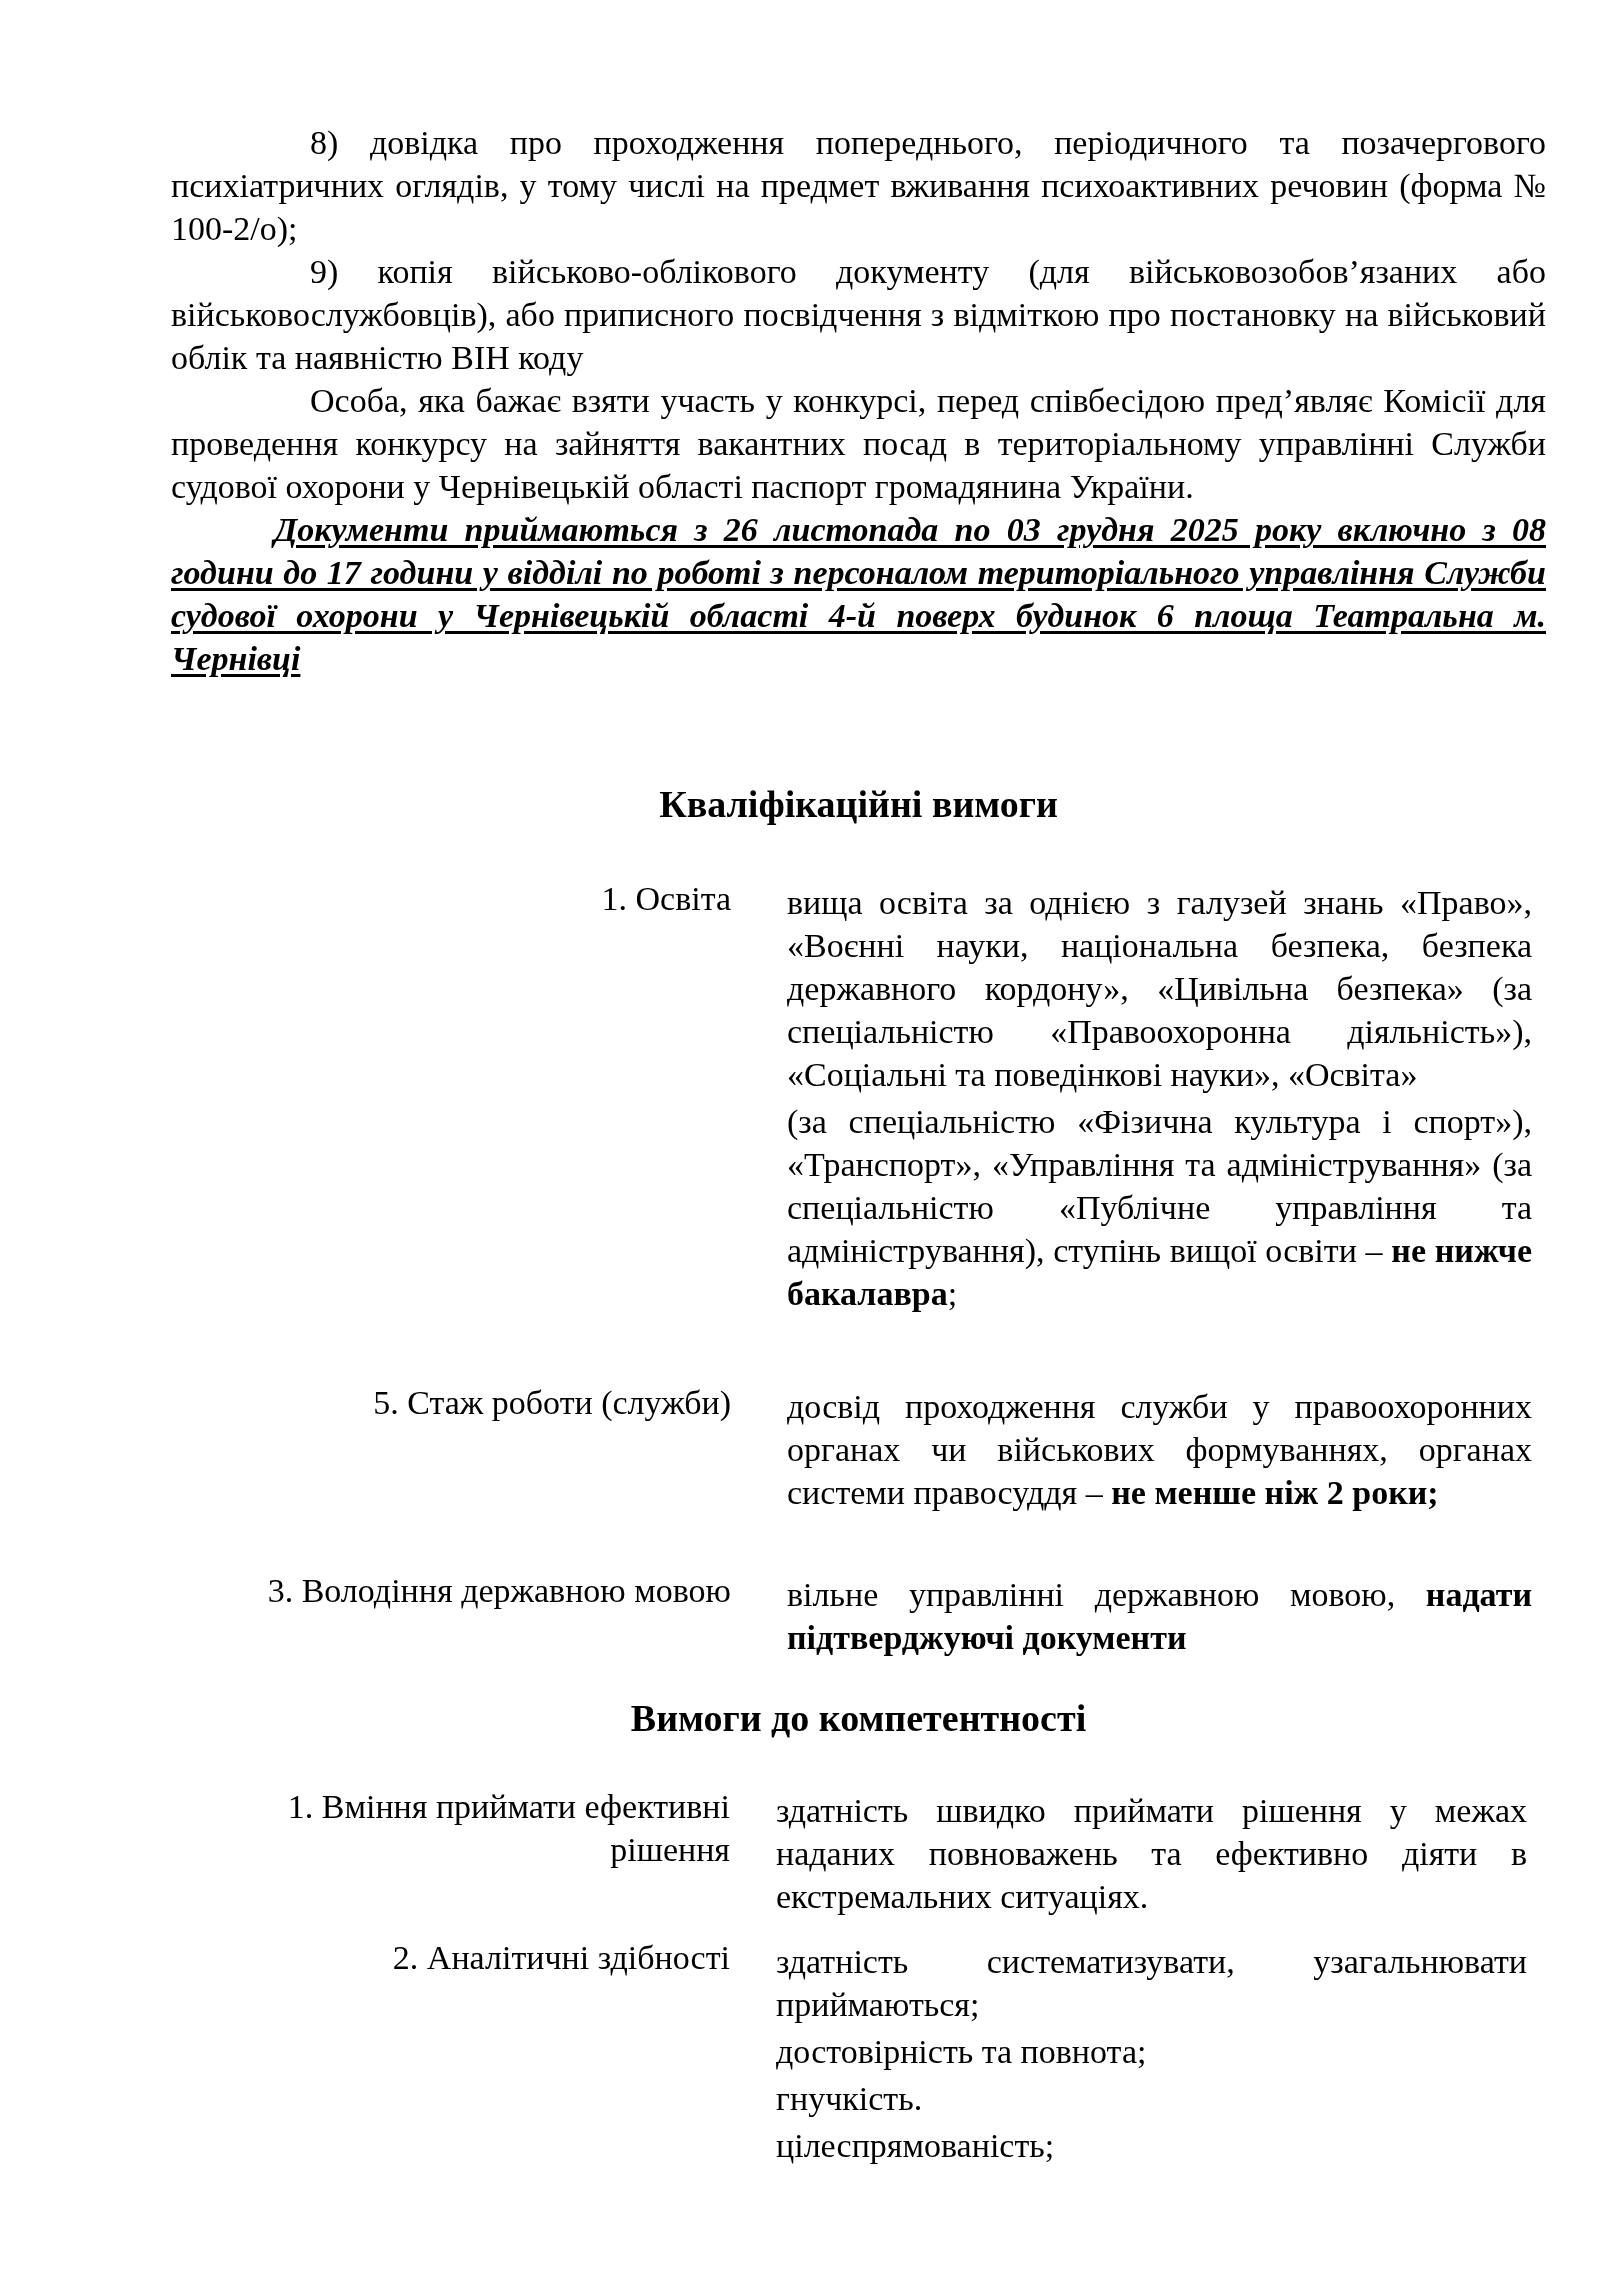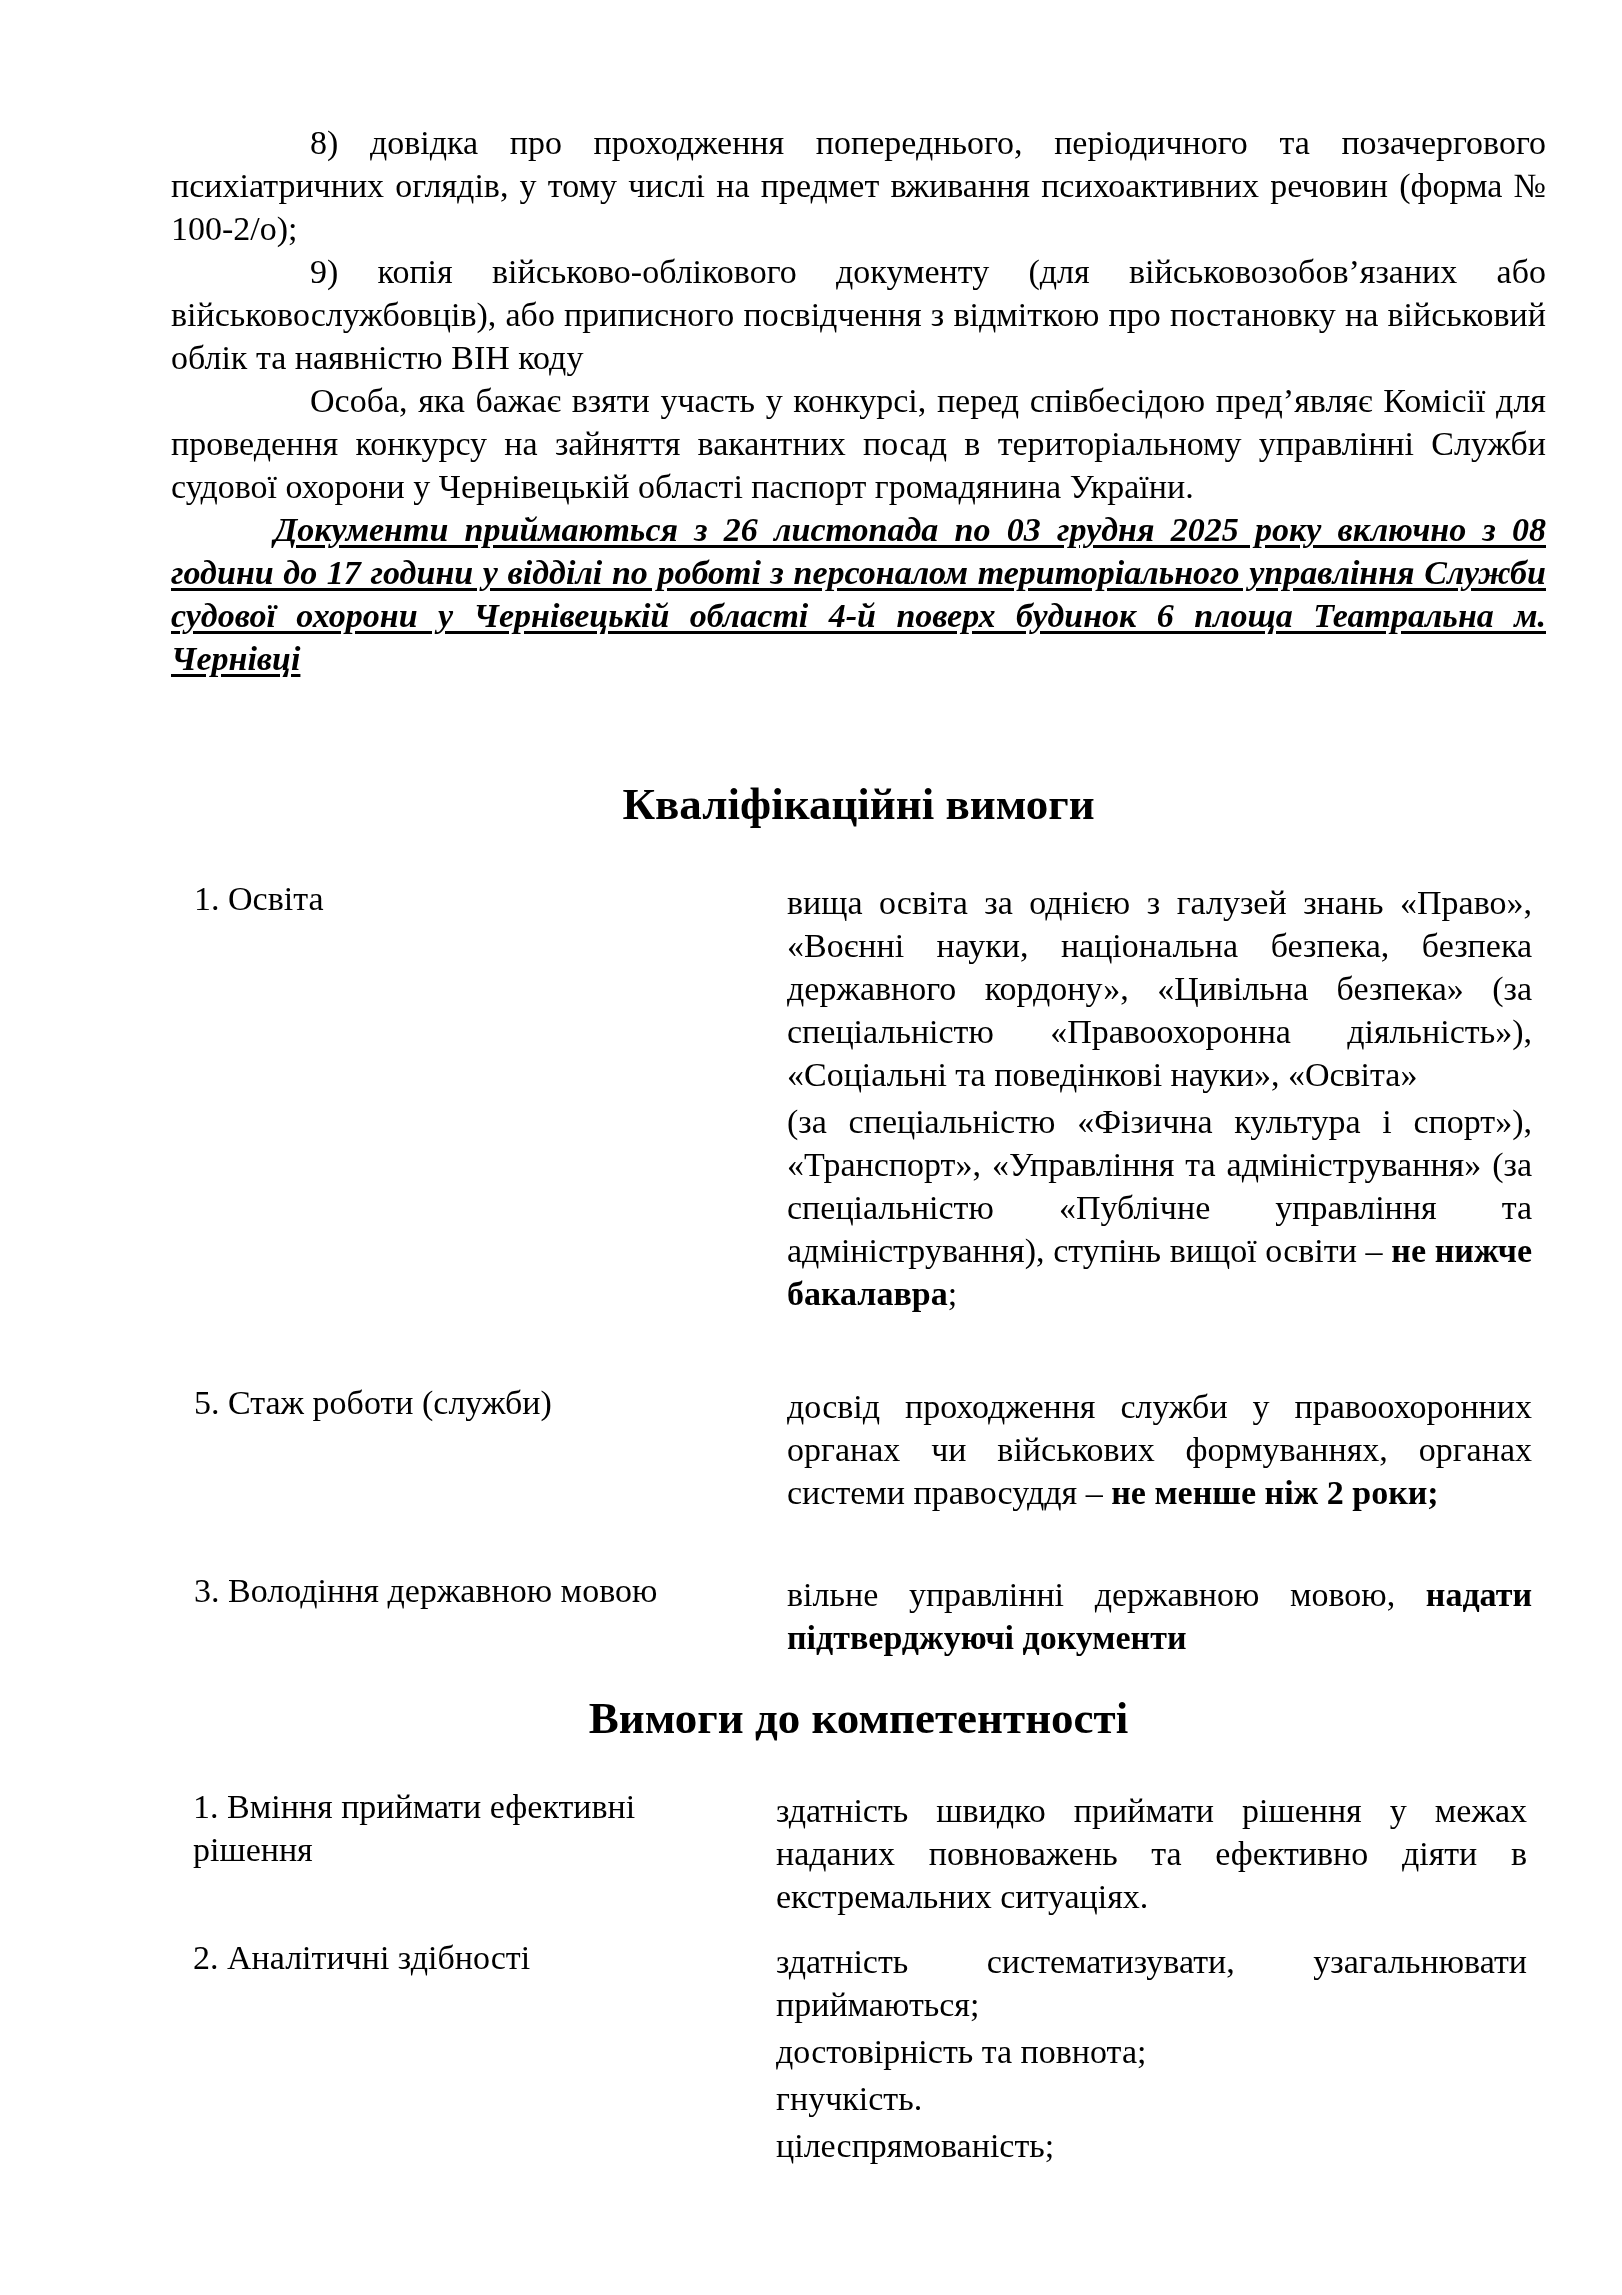--- a/index.html
+++ b/index.html
@@ -16,24 +16,24 @@
     text-align: justify;
   }
   .block p { margin: 0; }
   .indent { text-indent: 139px; }
   .deadline {
     font-weight: bold; font-style: italic; text-decoration: underline;
     text-decoration-thickness: 2.6px; text-underline-offset: 3.9px;
   }
   .heading {
     position: absolute; left: 171px; width: 1375px; text-align: center;
-    font-weight: bold; margin: 0; font-size: 45px;
+    font-weight: bold; margin: 0; font-size: 38px;
   }
   .row { position: absolute; left: 0; width: 1623px; }
-  .row .label { position: absolute; left: 194px; width: 537px; text-align: left; }
+  .row .label { position: absolute; left: 194px; width: 537px; text-align: right; }
   .row .value { position: absolute; left: 783px; width: 753px; text-align: justify; }
   .row.comp .label { left: 193px; width: 537px; }
   .row.comp .value { left: 772px; width: 759px; }
   .value p { margin: 4px; }
   .value .last { text-align-last: left; }
   b { font-weight: bold; }
 </style>
 </head>
 <body>
 

